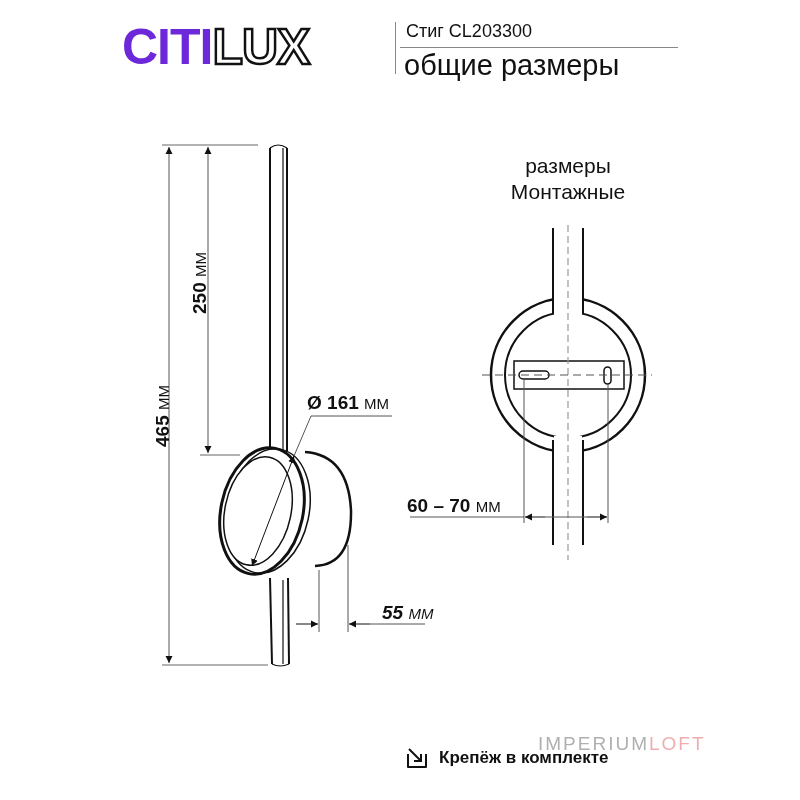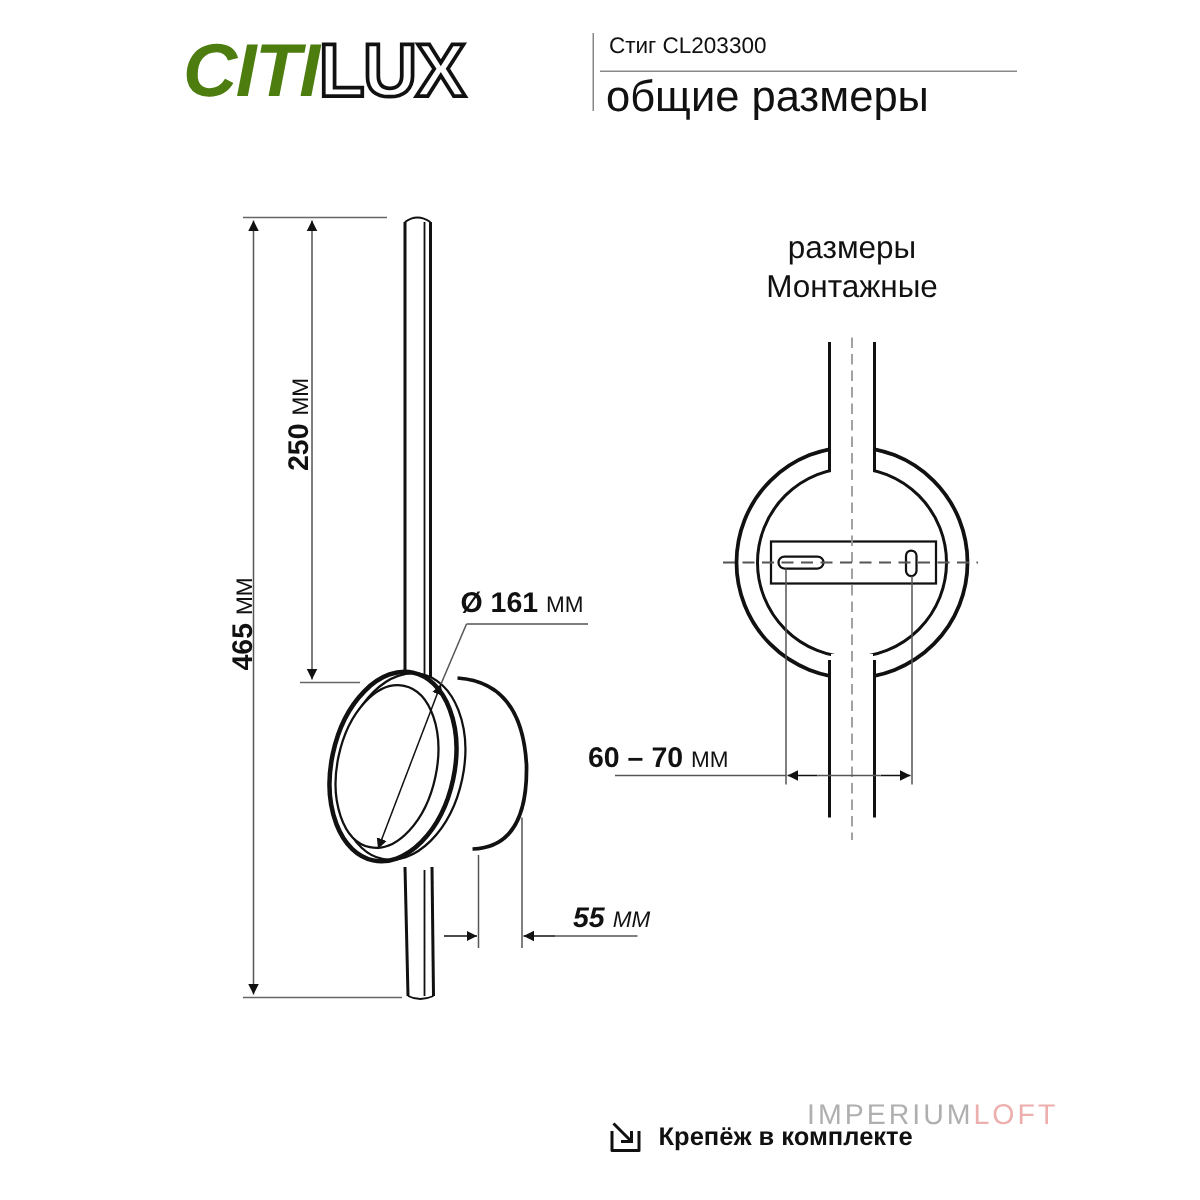--- a/index.html
+++ b/index.html
@@ -1,22 +1,22 @@
 <!DOCTYPE html>
 <html><head>
 <meta charset="utf-8">
 <style>
   html, body { margin: 0; padding: 0; background: #ffffff; }
   body { width: 800px; height: 800px; position: relative; overflow: hidden; font-family: "Liberation Sans", sans-serif; color: #111; }
   .logo { position: absolute; left: 122px; top: 22px; font-size: 50px; font-weight: 900; letter-spacing: -1px; line-height: 50px; font-family: "Liberation Sans", sans-serif; }
-  .logo .solid { color: #4d7c0f; font-style: italic; }
+  .logo .solid { color: #6d28d9; }
   .logo .outline { color: #fff; -webkit-text-stroke: 2.5px #111; }
   .title-block { position: absolute; left: 395px; top: 20px; width: 285px; }
   .title-divider-v { position: absolute; left: 0; top: 2px; width: 1px; height: 52px; background: #888; }
-  .title-model { position: absolute; left: 11px; top: 1px; font-size: 15px; line-height: 20px; }
+  .title-model { position: absolute; left: 11px; top: 1px; font-size: 18px; line-height: 20px; }
   .title-divider-h { position: absolute; left: 5px; top: 27px; width: 278px; height: 1px; background: #888; }
   .title-sub { position: absolute; left: 9px; top: 29px; font-size: 29px; line-height: 32px; letter-spacing: 0px; }
   svg.drawing { position: absolute; left: 0; top: 0; }
   .dim-label { position: absolute; font-size: 19px; font-weight: 700; white-space: nowrap; line-height: 20px; }
   .dim-label .unit { font-weight: 400; font-size: 15px; }
   .rot { transform-origin: 0 0; transform: rotate(-90deg); }
   .mount-title { position: absolute; left: 488px; top: 153px; width: 160px; text-align: center; font-size: 21px; line-height: 26px; }
   .footer { position: absolute; left: 405px; top: 746px; display: flex; align-items: center; gap: 10px; }
   .footer-text { font-size: 17px; font-weight: 700; }
   .watermark { position: absolute; left: 538px; top: 733px; font-size: 19px; letter-spacing: 2px; font-weight: 400; }
@@ -124,21 +124,21 @@
   <span>Ø</span> <span>161</span> <span class="unit">ММ</span>
 </div>
 <div class="dim-label" style="left:382px; top:603px;font-style:italic;">
   <span>55</span> <span class="unit">ММ</span>
 </div>
 
 <div class="mount-title">
   <div>размеры</div>
   <div>Монтажные</div>
 </div>
-<div class="dim-label" style="left:392px; top:496px;">
+<div class="dim-label" style="left:407px; top:496px;">
   <span>60 – 70</span> <span class="unit">ММ</span>
 </div>
 
 <div class="watermark">
   <span class="wm1">IMPERIUM</span><span class="wm2">LOFT</span>
 </div>
 
 <div class="footer">
   <svg width="24" height="24" viewBox="0 0 24 24">
     <path d="M3,8 L3,21 L21,21 L21,8" stroke="#111" stroke-width="2" fill="none" stroke-linejoin="round"></path>

